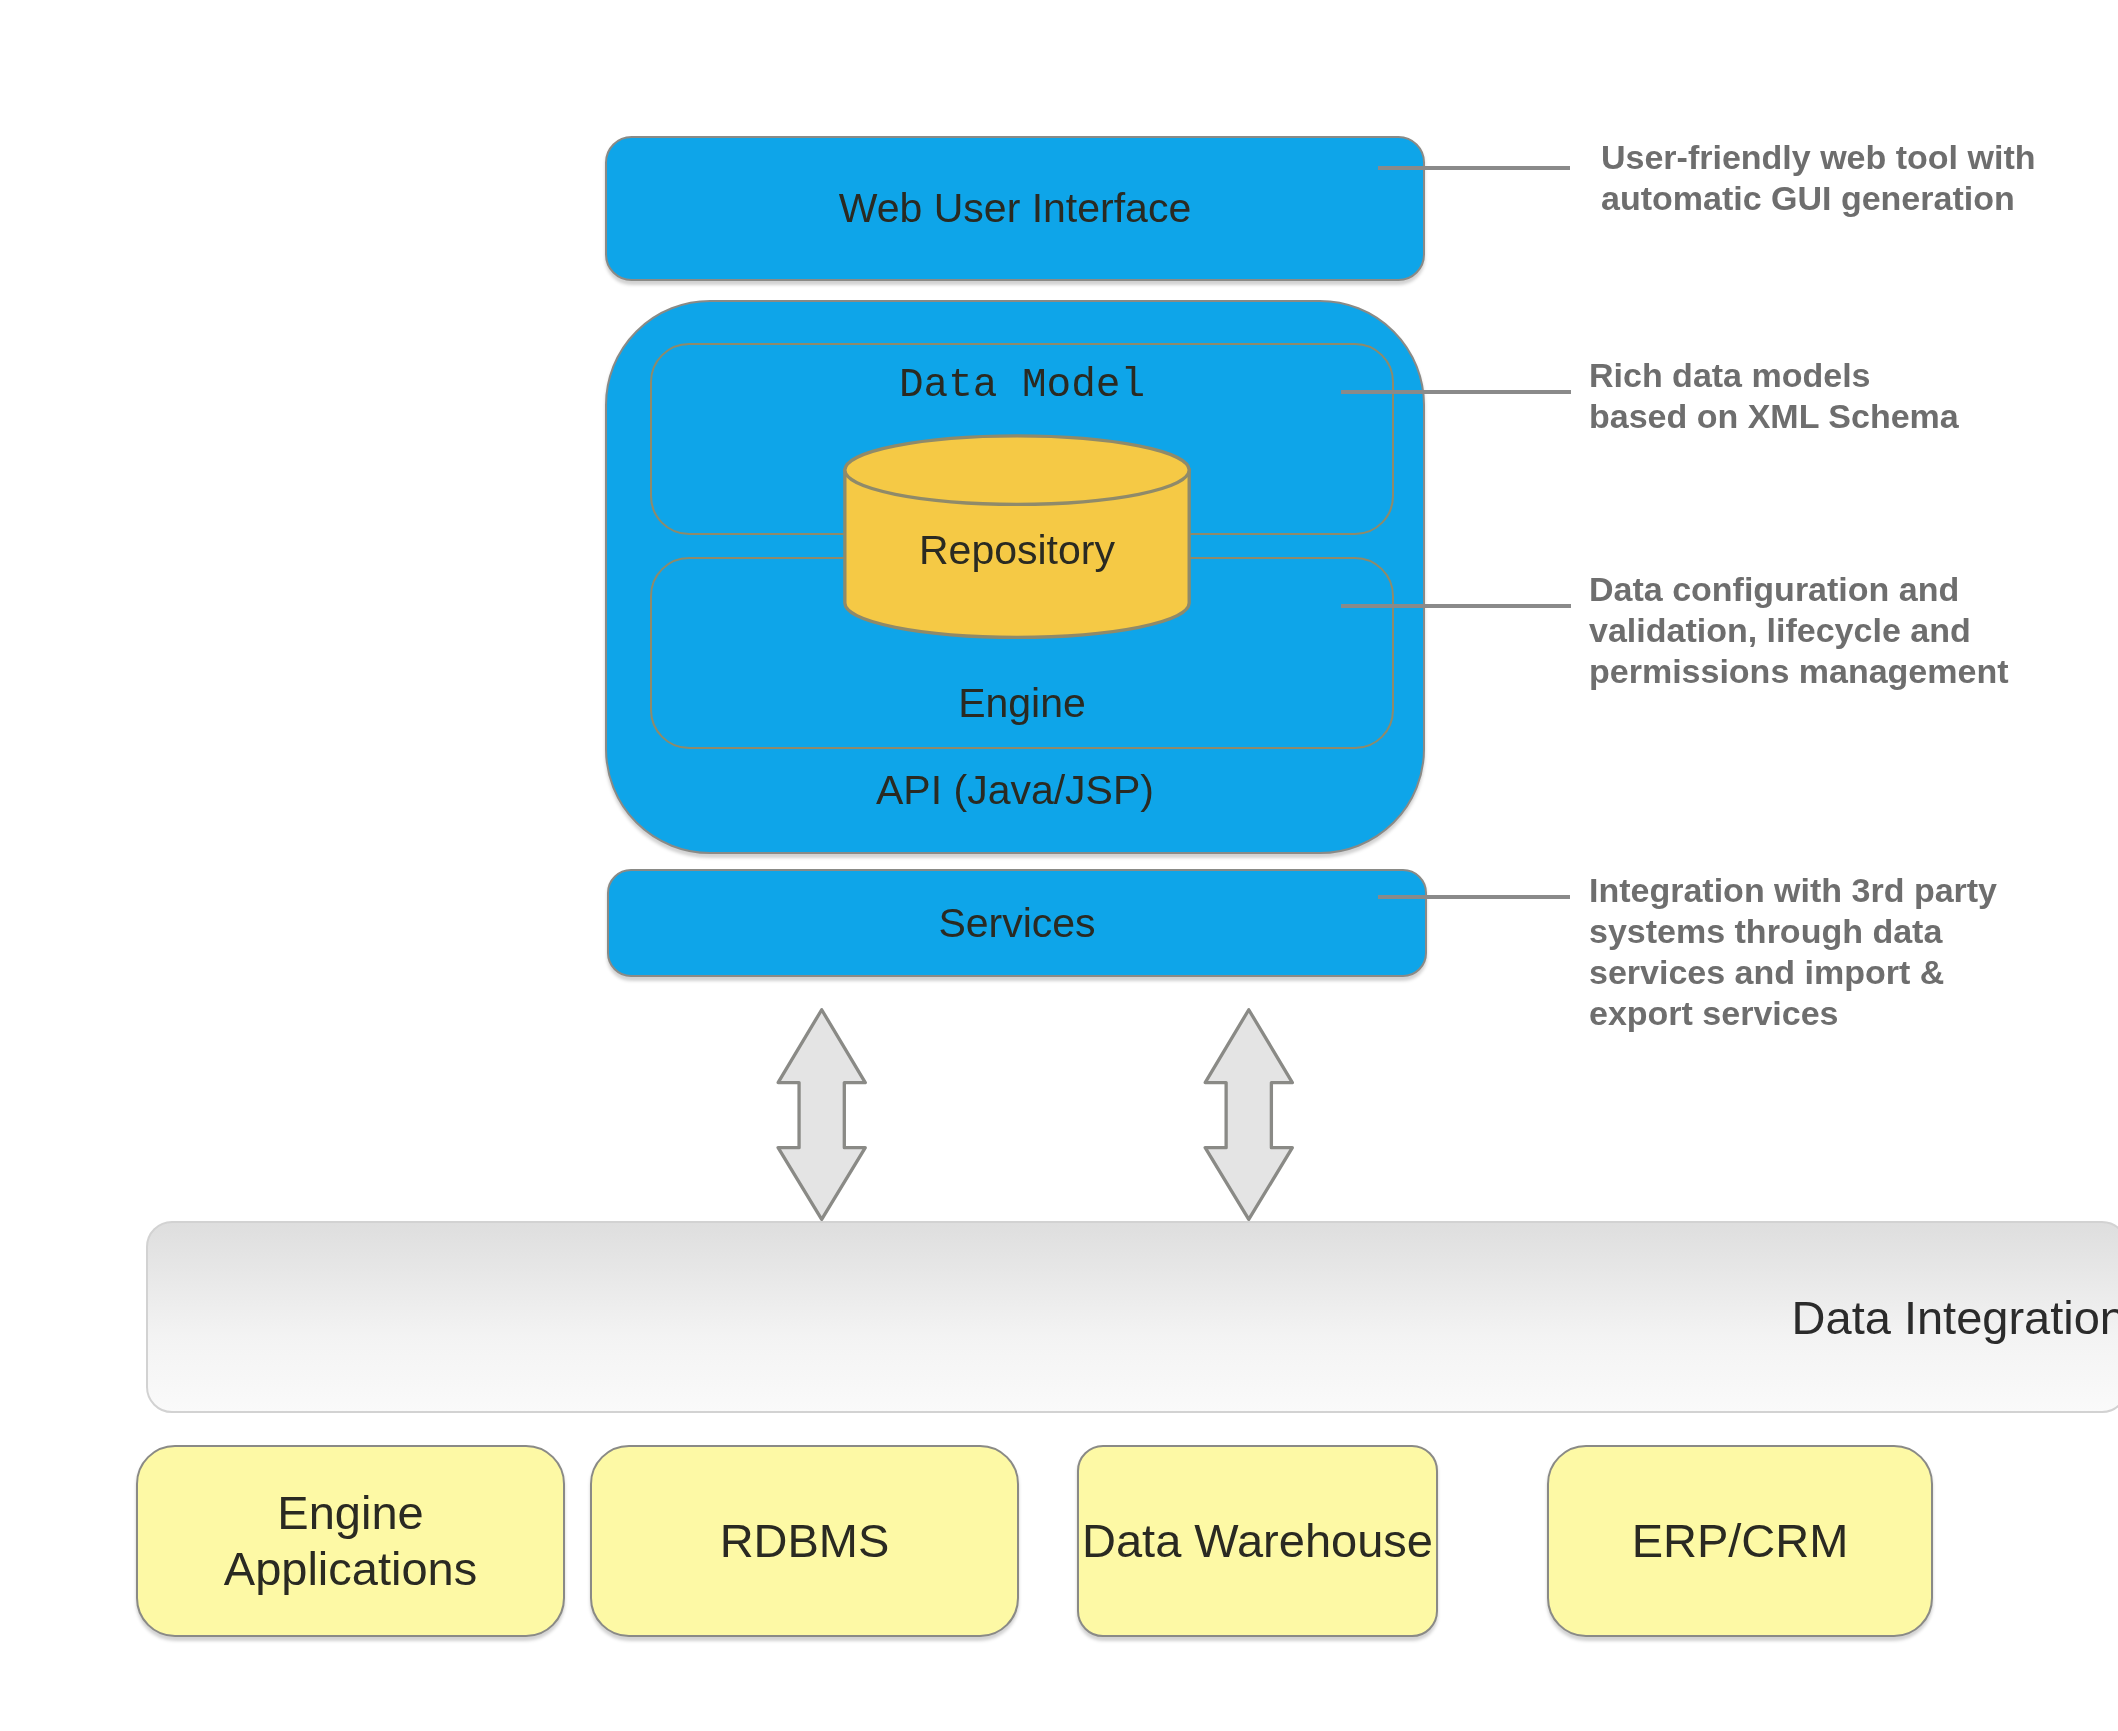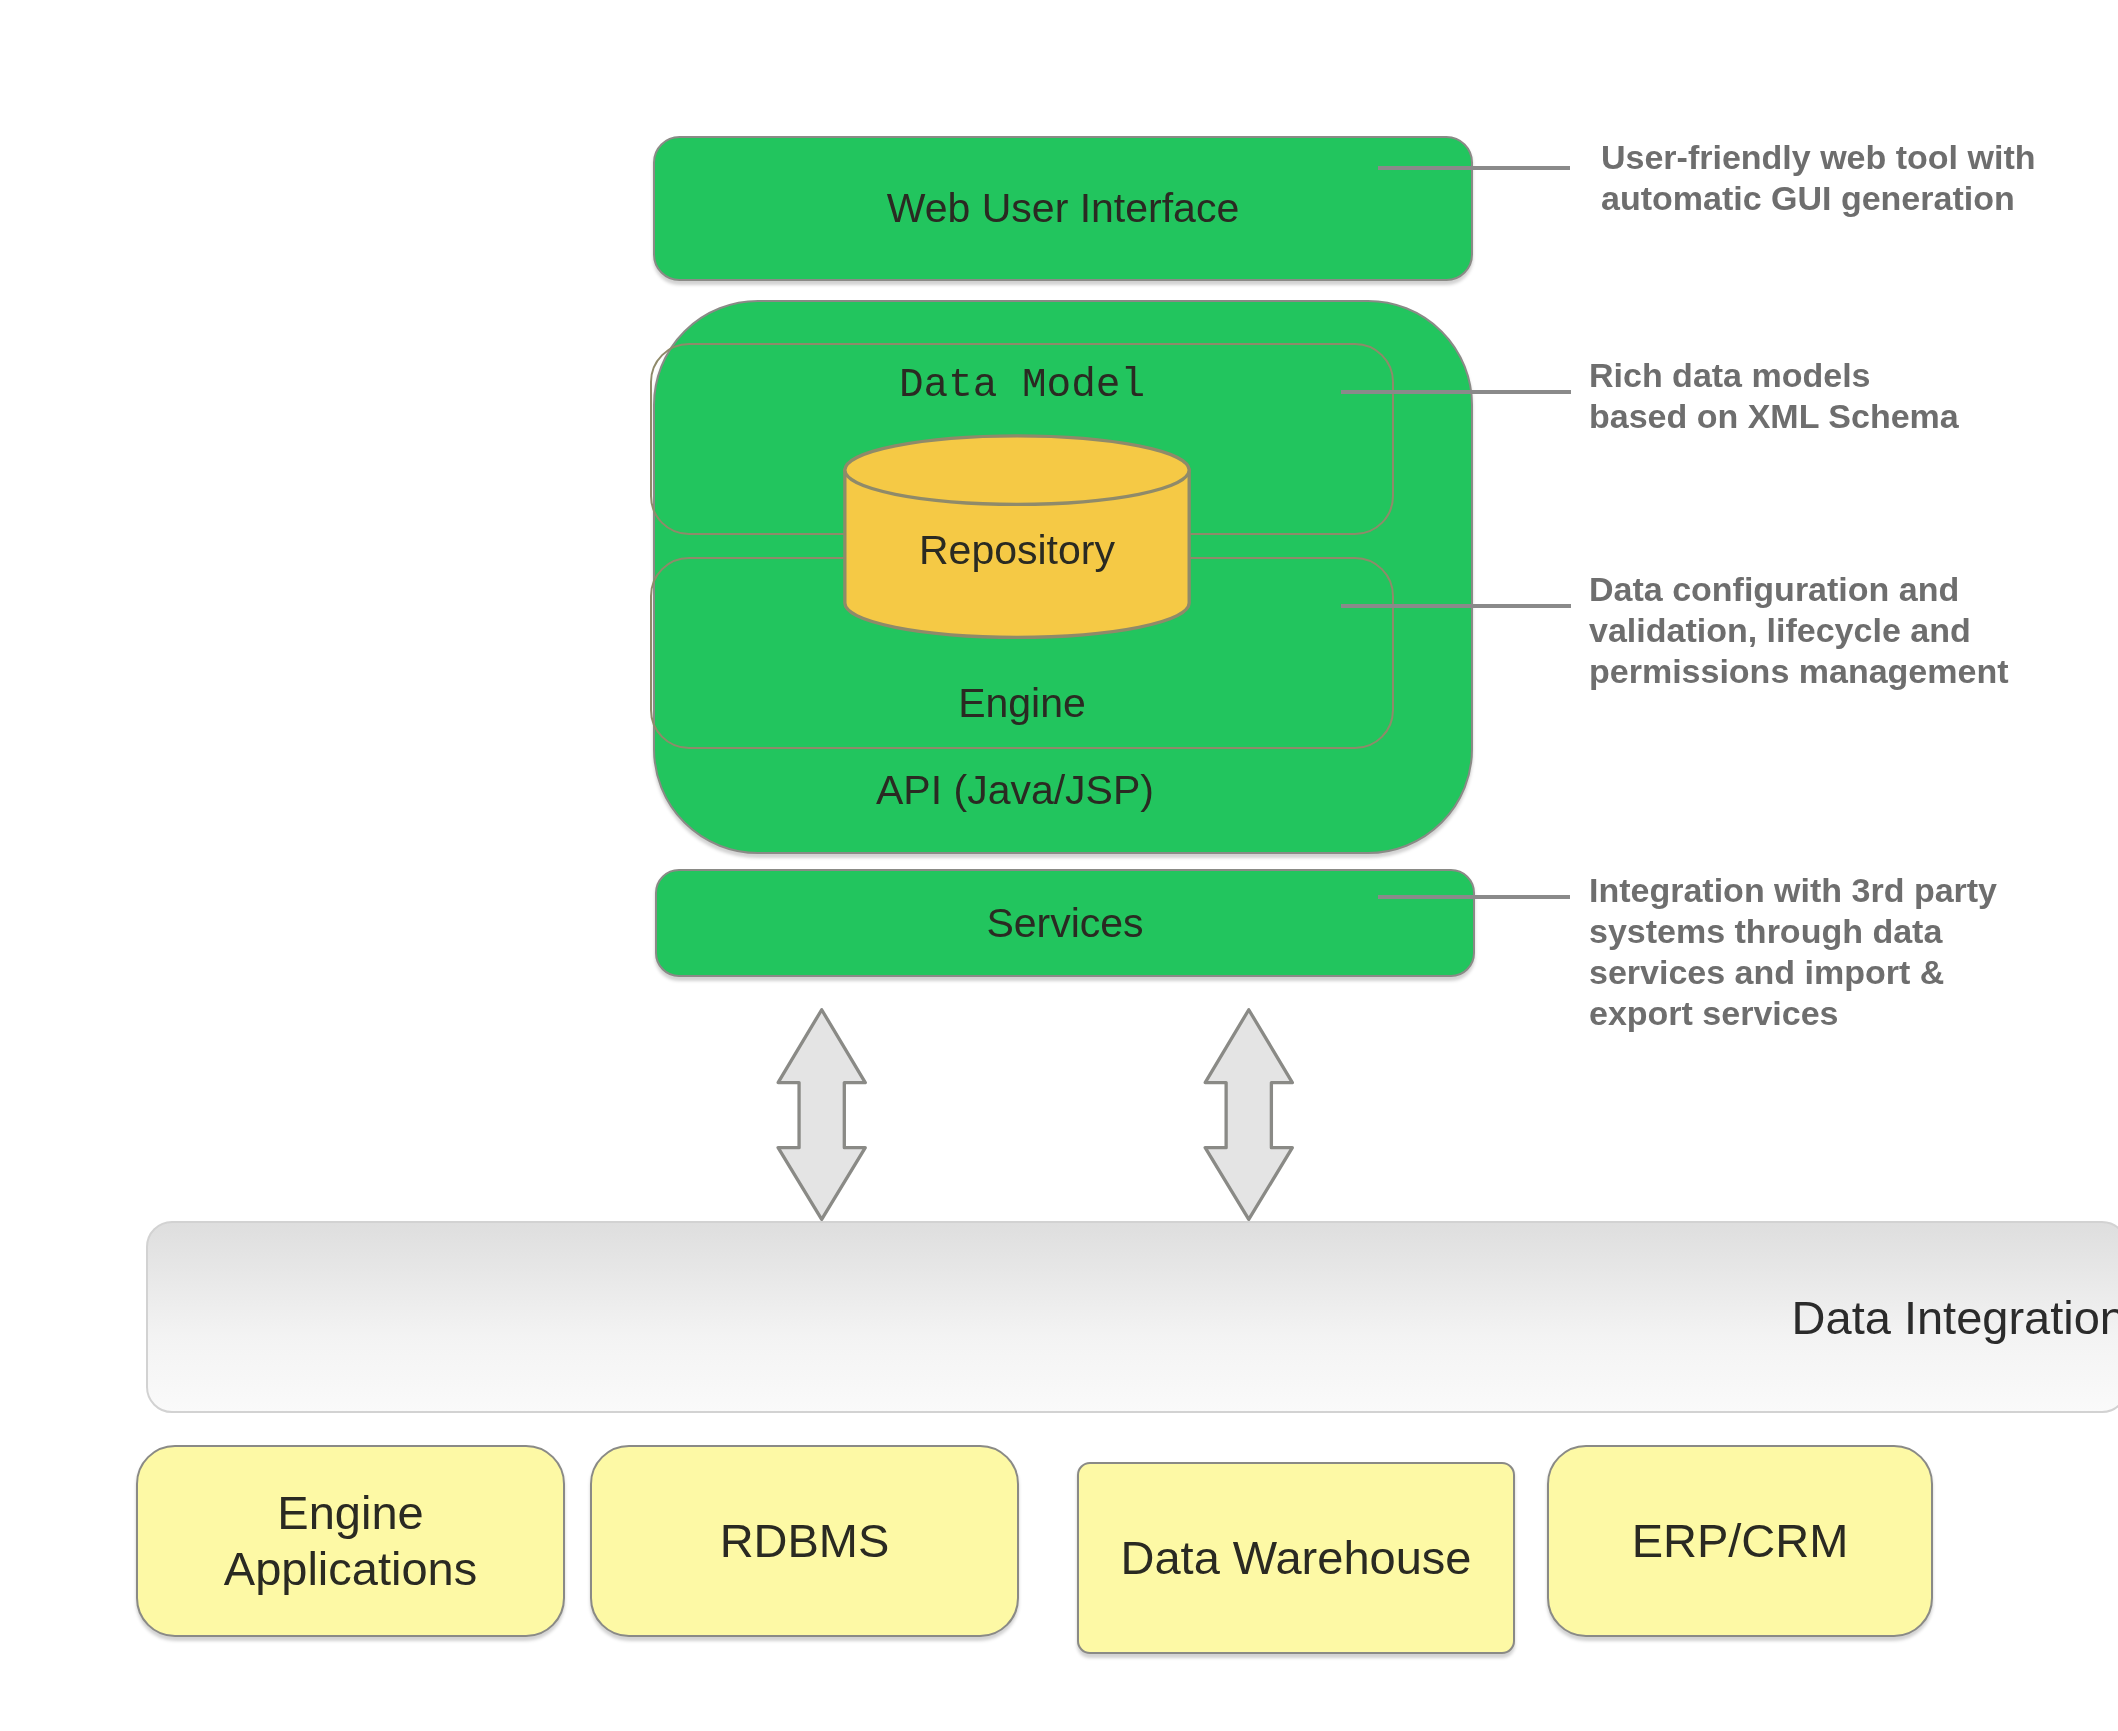--- a/index.html
+++ b/index.html
@@ -1,21 +1,21 @@
 <!DOCTYPE html>
 <html style="font-size:8.8px"><head>
 <meta charset="utf-8">
 <style>
   html, body { margin:0; padding:0; background:#ffffff; }
   body { width:2119px; height:1732px; position:relative; overflow:hidden;
          font-family:"Liberation Sans", sans-serif; }
   .box { position:absolute; box-sizing:border-box; border:2.8px solid #8a8a86;
          box-shadow: 0 3.3px 3.3px rgba(0,0,0,0.18); display:flex; align-items:center;
          justify-content:center; text-align:center; color:#2a2a22; }
-  .gold { background:#22c55e;margin-left:48px; }
+  .gold { background:#0ea5e9; }
   .pale { background:#fdf9a5; }
   .lbl { font-size:41px; }
   .big { font-size:47px; line-height:1.2; }
   .inner { position:absolute; box-sizing:border-box; border:2.8px solid #8f8a6a;
            border-radius:39px; background:transparent; }
   .inner-label { position:absolute; left:0; right:0; text-align:center;
                  font-size:41px; color:#2a2a22; }
   .note { position:absolute; left:1589px; font-size:34px; font-weight:bold;
           color:#6e6e6e; line-height:41px; white-space:pre-line; }
   .leader { position:absolute; height:3.9px; background:#8a8a8a; }
@@ -65,21 +65,21 @@
   <span>Data Integration</span>
 </div>
 
 <div class="box pale" style="left:136px; top:1445px; width:429px; height:192px; border-radius:39px;">
   <span class="big" style="white-space:pre-line;">Engine
 Applications</span>
 </div>
 <div class="box pale" style="left:590px; top:1445px; width:429px; height:192px; border-radius:39px;">
   <span class="big">RDBMS</span>
 </div>
-<div class="box pale" style="left:1077px; top:1445px; width:438px; height:192px; border-radius:13px;margin-top:17px;">
+<div class="box pale" style="left:1077px; top:1445px; width:361px; height:192px; border-radius:26px;">
   <span class="big">Data Warehouse</span>
 </div>
 <div class="box pale" style="left:1547px; top:1445px; width:386px; height:192px; border-radius:39px;">
   <span class="big">ERP/CRM</span>
 </div>
 
 <div class="leader" style="left:1378px; top:166px; width:192px;"></div>
 <div class="leader" style="left:1341px; top:390px; width:230px;"></div>
 <div class="leader" style="left:1341px; top:604px; width:230px;"></div>
 <div class="leader" style="left:1378px; top:895px; width:192px;"></div>

